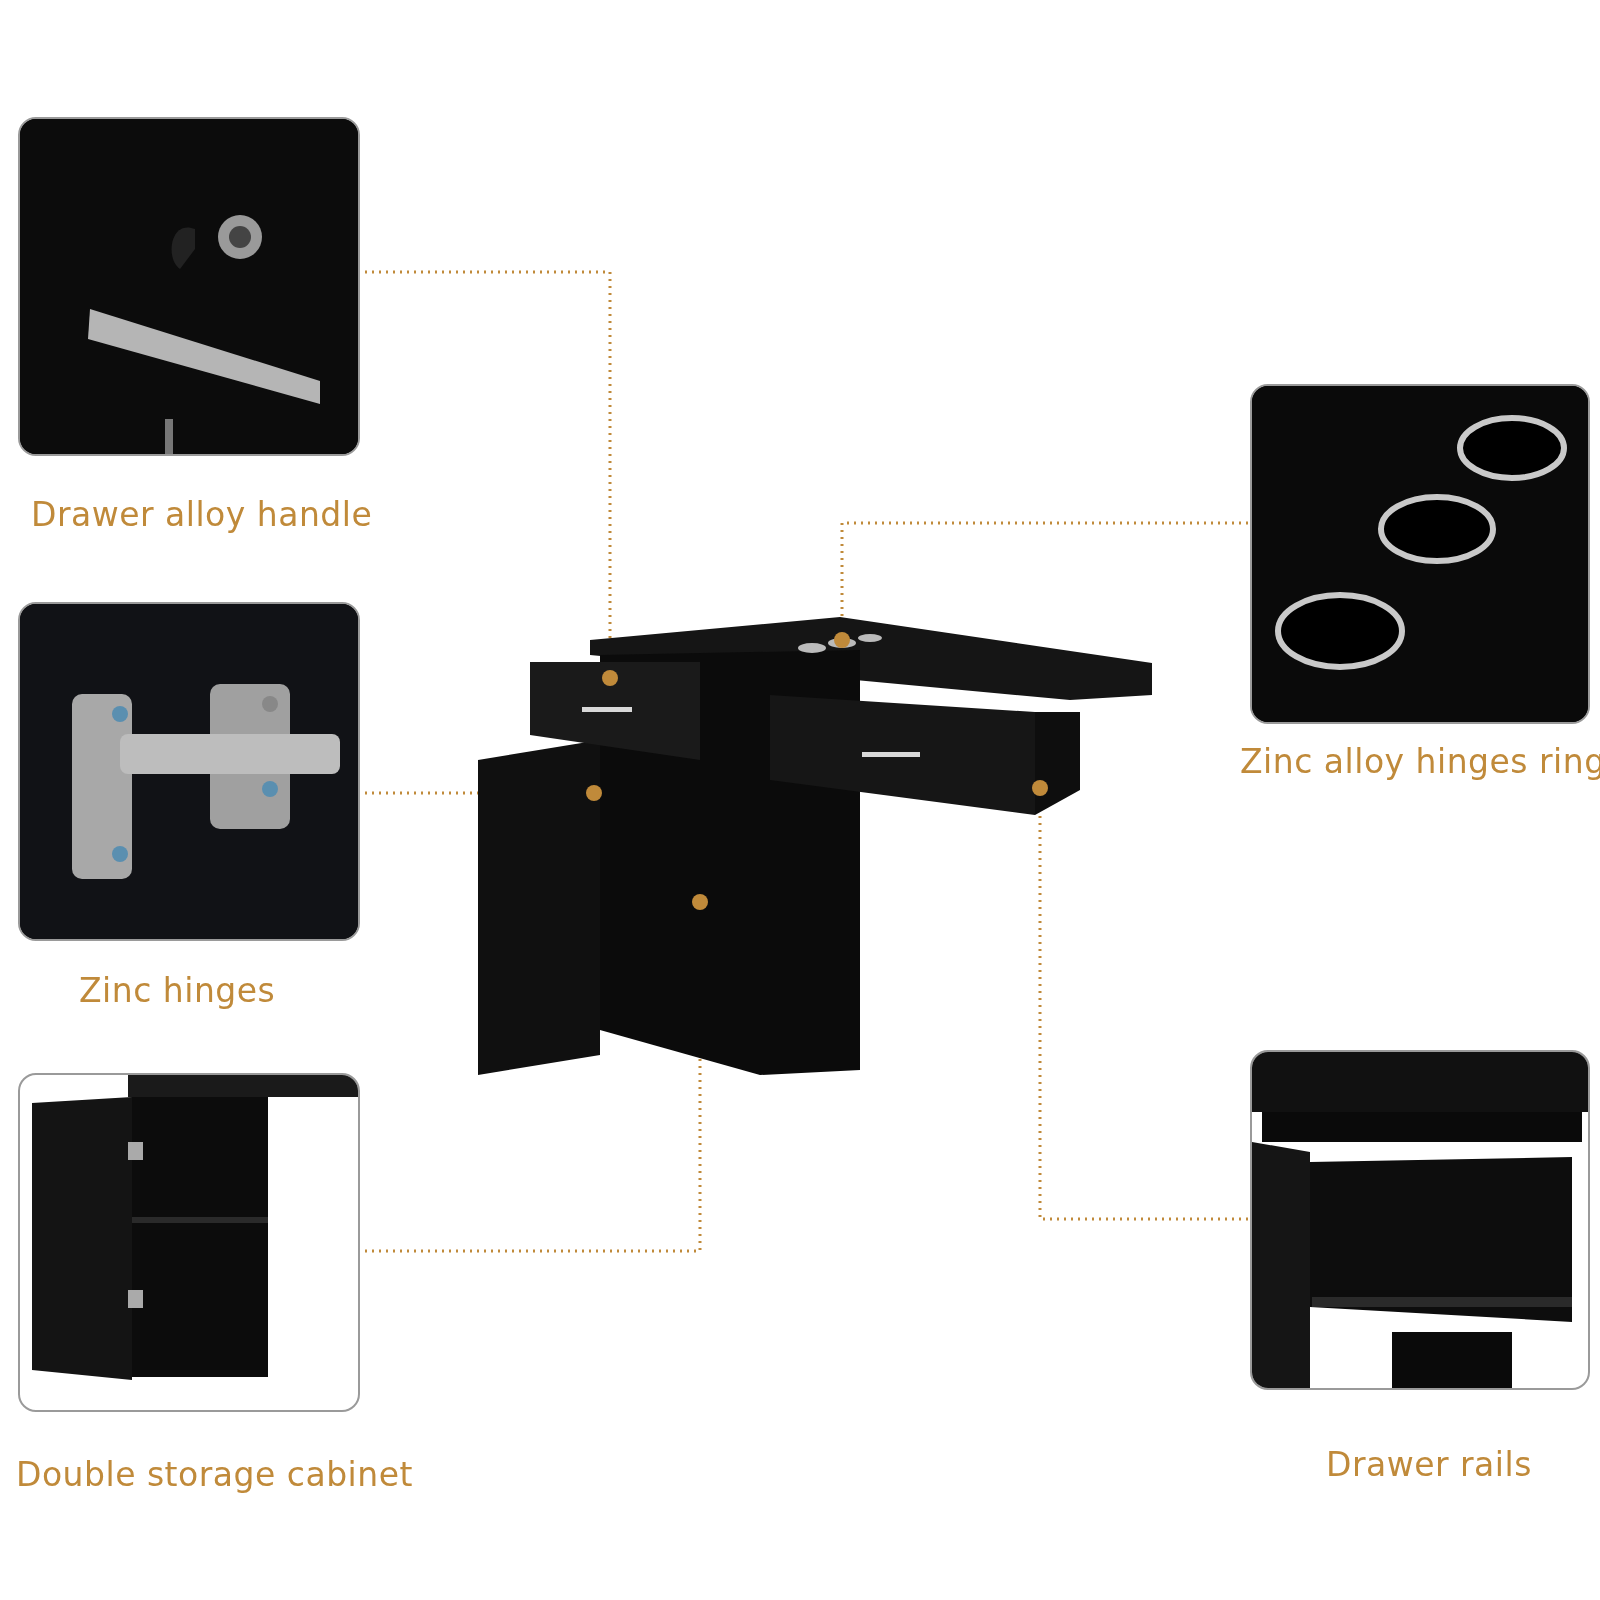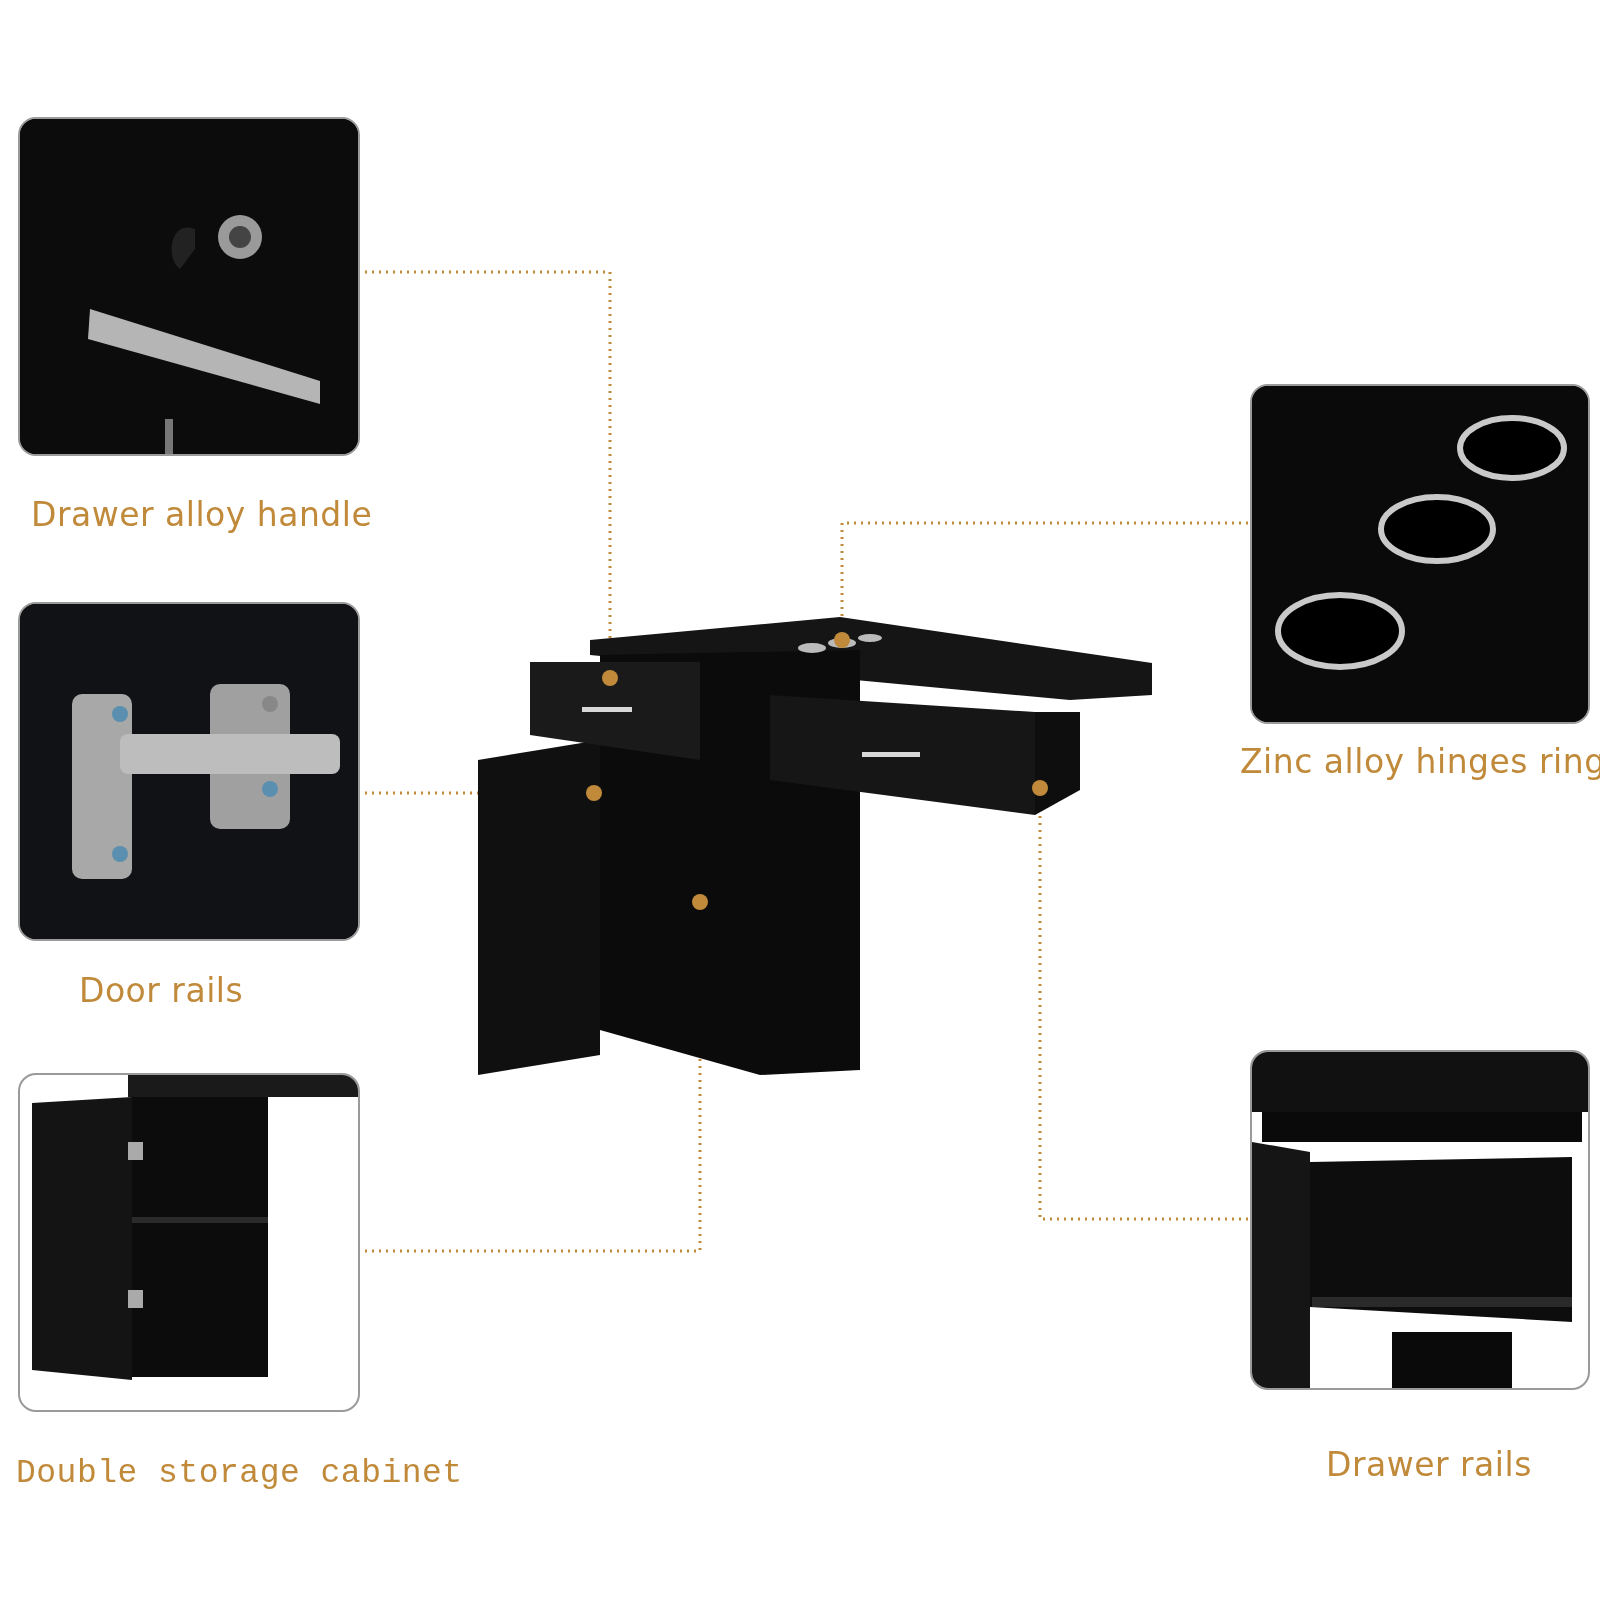--- a/index.html
+++ b/index.html
@@ -59,33 +59,33 @@
     <rect x="0" y="0" width="338" height="335" fill="#111216"></rect>
     <rect x="52" y="90" width="60" height="185" rx="10" fill="#a8a8a8"></rect>
     <rect x="190" y="80" width="80" height="145" rx="10" fill="#a0a0a0"></rect>
     <rect x="100" y="130" width="220" height="40" rx="8" fill="#bdbdbd"></rect>
     <circle cx="100" cy="110" r="8" fill="#5a8fb0"></circle>
       <circle cx="100" cy="250" r="8" fill="#5a8fb0"></circle>
     <circle cx="250" cy="185" r="8" fill="#5a8fb0"></circle>
       <circle cx="250" cy="100" r="8" fill="#888"></circle>
   </svg>
 </div>
-<div class="label" style="left:79px;top:971px;">Door rails</div>
+<div class="label" style="left:79px;top:971px;">Zinc hinges</div>
 
 <div class="panel" style="left:18px;top:1073px;width:338px;height:335px;background:#ffffff;">
   <svg width="338" height="335">
     <rect x="108" y="0" width="230" height="22" fill="#1a1a1a"></rect>
     <rect x="112" y="22" width="136" height="280" fill="#0c0c0c"></rect>
     <polygon points="12,28 112,22 112,305 12,295" fill="#141414"></polygon>
     <rect x="112" y="142" width="136" height="6" fill="#2a2a2a"></rect>
     <rect x="108" y="67" width="15" height="18" fill="#aaa"></rect>
     <rect x="108" y="215" width="15" height="18" fill="#aaa"></rect>
   </svg>
 </div>
-<div class="label" style="left:16px;top:1455px;font-family:Liberation Mono, monospace;">Double storage cabinet</div>
+<div class="label" style="left:16px;top:1455px;">Double storage cabinet</div>
 
 <div class="panel" style="left:1250px;top:384px;width:336px;height:336px;">
   <svg width="336" height="336">
     <rect width="336" height="336" fill="#0a0a0a"></rect>
     <g fill="#000" stroke="#c9c9c9" stroke-width="6">
       <ellipse cx="260" cy="62" rx="52" ry="30"></ellipse>
       <ellipse cx="185" cy="143" rx="56" ry="32"></ellipse>
       <ellipse cx="88" cy="245" rx="62" ry="36"></ellipse>
     </g>
   </svg>

